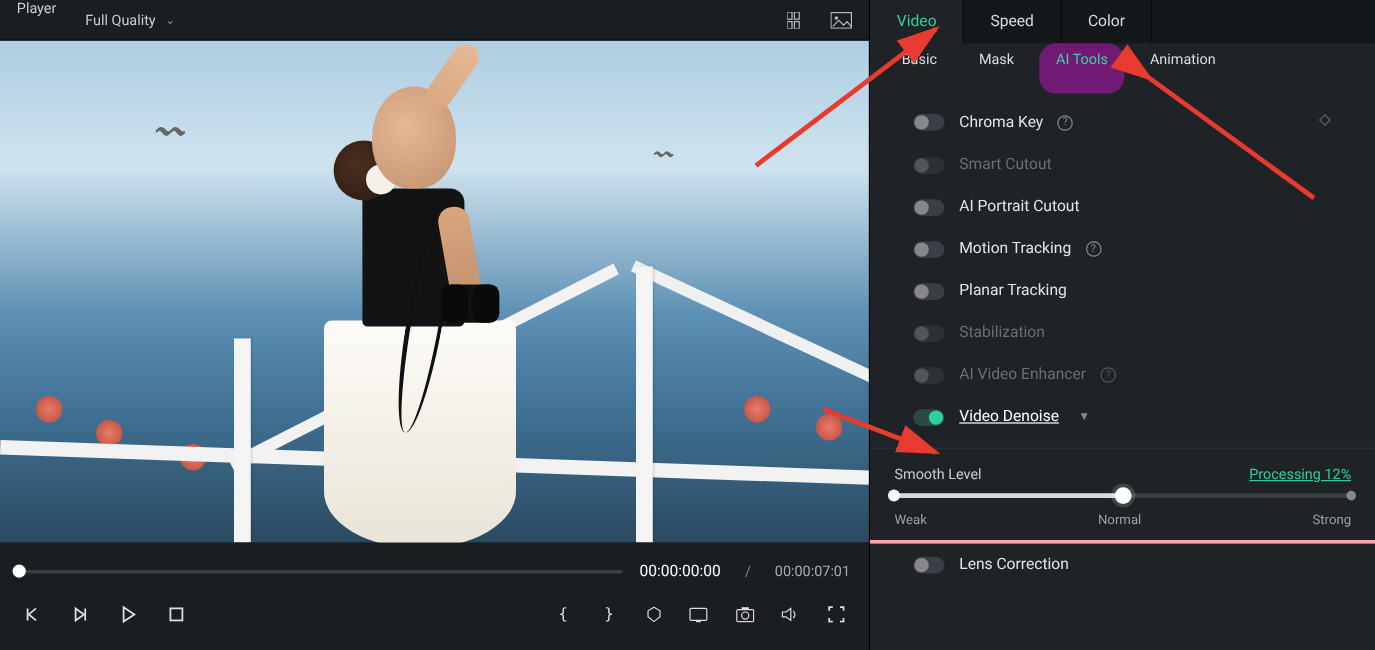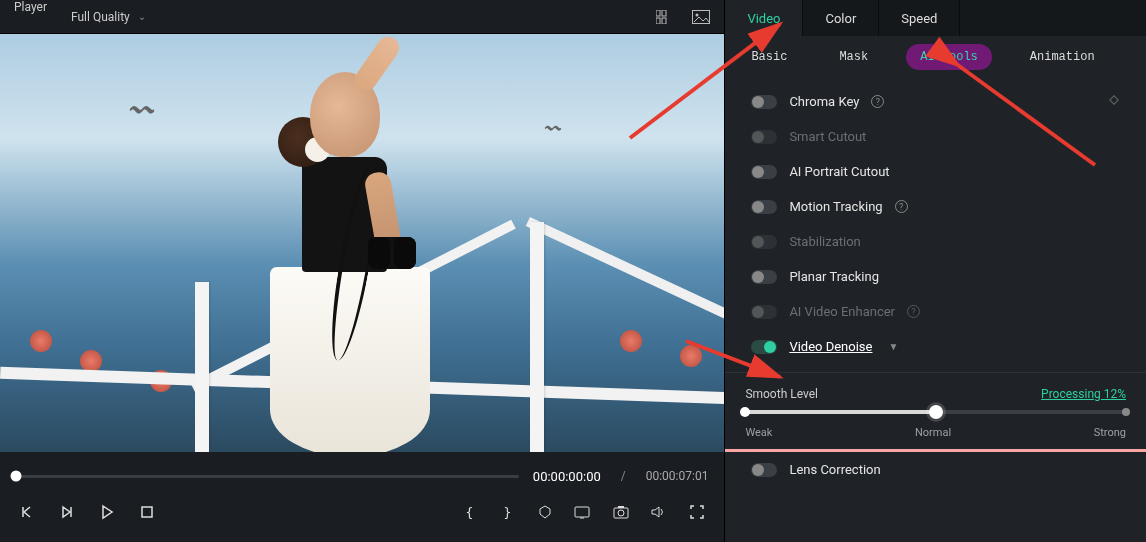--- a/index.html
+++ b/index.html
@@ -177,32 +177,32 @@
     height: 36px; display: flex;
     background: #15181b;
   }
   .top-tab {
     padding: 0 22px; display: flex; align-items: center;
     font-size: 13px; color: #ddd; cursor: pointer;
     border-right: 1px solid #0a0b0d;
   }
   .top-tab.active { color: #2ecfa3; background: #1f2327; }
   .sub-tabs {
-    height: 42px; display: flex; align-items: center;
-    padding: 0 12px; gap: 24px; font-family: Liberation Mono, monospace;
+    height: 42px; display: flex; 
+    padding: 0 12px; gap: 7px;
   }
   .sub-tab {
     padding: 6px 14px; font-size: 12px; color: #ddd;
     border-radius: 14px; cursor: pointer;
   }
   .sub-tab.active { background: #701a75; color: #3ad3a8; }
   .tool-list { padding: 6px 0; overflow-y: auto; }
   .tool-row {
     display: flex; align-items: center;
-    padding: 10px 26px;
+    padding: 10px 36px;
     font-size: 13px;
     gap: 12px;
   }
   .tool-row.disabled .tool-label { color: #6a6f75; }
   .tool-row.active .tool-label { color: #fff; text-decoration: underline; }
   .tool-label { color: #e5e5e5; }
   .toggle {
     width: 26px; height: 14px;
     background: #3a3f45;
     border-radius: 8px;
@@ -383,22 +383,22 @@
             </svg>
         </span>
       </div>
     </div>
   </div>
 </div>
 
 <div class="right-panel">
   <div class="top-tabs">
     <div class="top-tab active">Video</div>
+    <div class="top-tab">Speed</div>
     <div class="top-tab">Color</div>
-    <div class="top-tab">Speed</div>
   </div>
   <div class="sub-tabs">
     <div class="sub-tab">Basic</div>
     <div class="sub-tab">Mask</div>
     <div class="sub-tab active">AI Tools</div>
     <div class="sub-tab">Animation</div>
   </div>
 
   <div class="tool-list">
     <div class="tool-row">
@@ -417,27 +417,27 @@
     </div>
     <div class="tool-row">
       <div class="toggle"></div>
       <span class="tool-label">AI Portrait Cutout</span>
     </div>
     <div class="tool-row">
       <div class="toggle"></div>
       <span class="tool-label">Motion Tracking</span>
       <span class="help-icon">?</span>
     </div>
+    <div class="tool-row">
+      <div class="toggle"></div>
+      <span class="tool-label">Planar Tracking</span>
+    </div>
     <div class="tool-row disabled">
       <div class="toggle disabled"></div>
       <span class="tool-label">Stabilization</span>
-    </div>
-    <div class="tool-row">
-      <div class="toggle"></div>
-      <span class="tool-label">Planar Tracking</span>
     </div>
     <div class="tool-row disabled">
       <div class="toggle disabled"></div>
       <span class="tool-label">AI Video Enhancer</span>
       <span class="help-icon" style="opacity:.5;">?</span>
     </div>
     <div class="tool-row active">
       <div class="toggle on"></div>
       <span class="tool-label">Video Denoise</span>
       <span class="expand-caret">▼</span>

